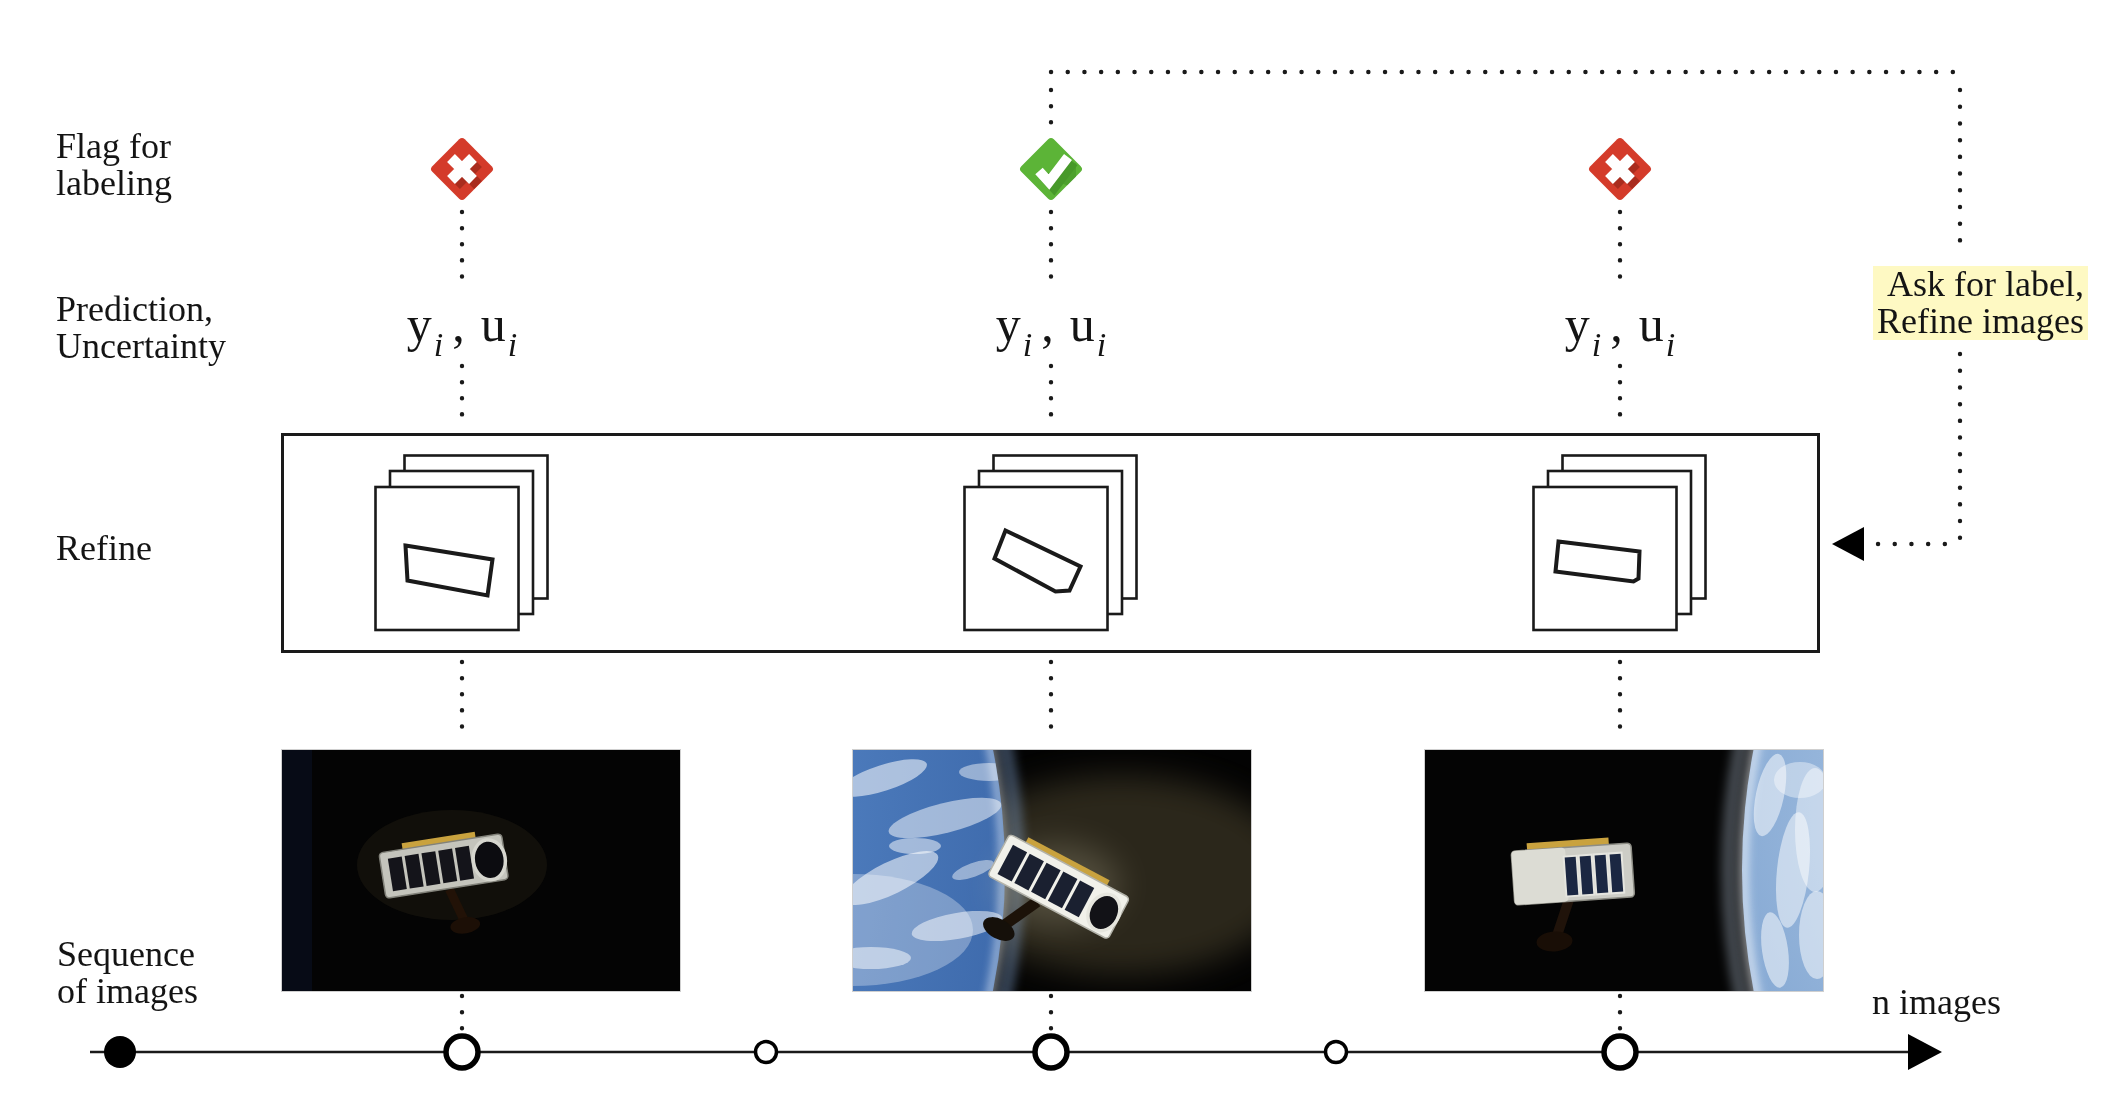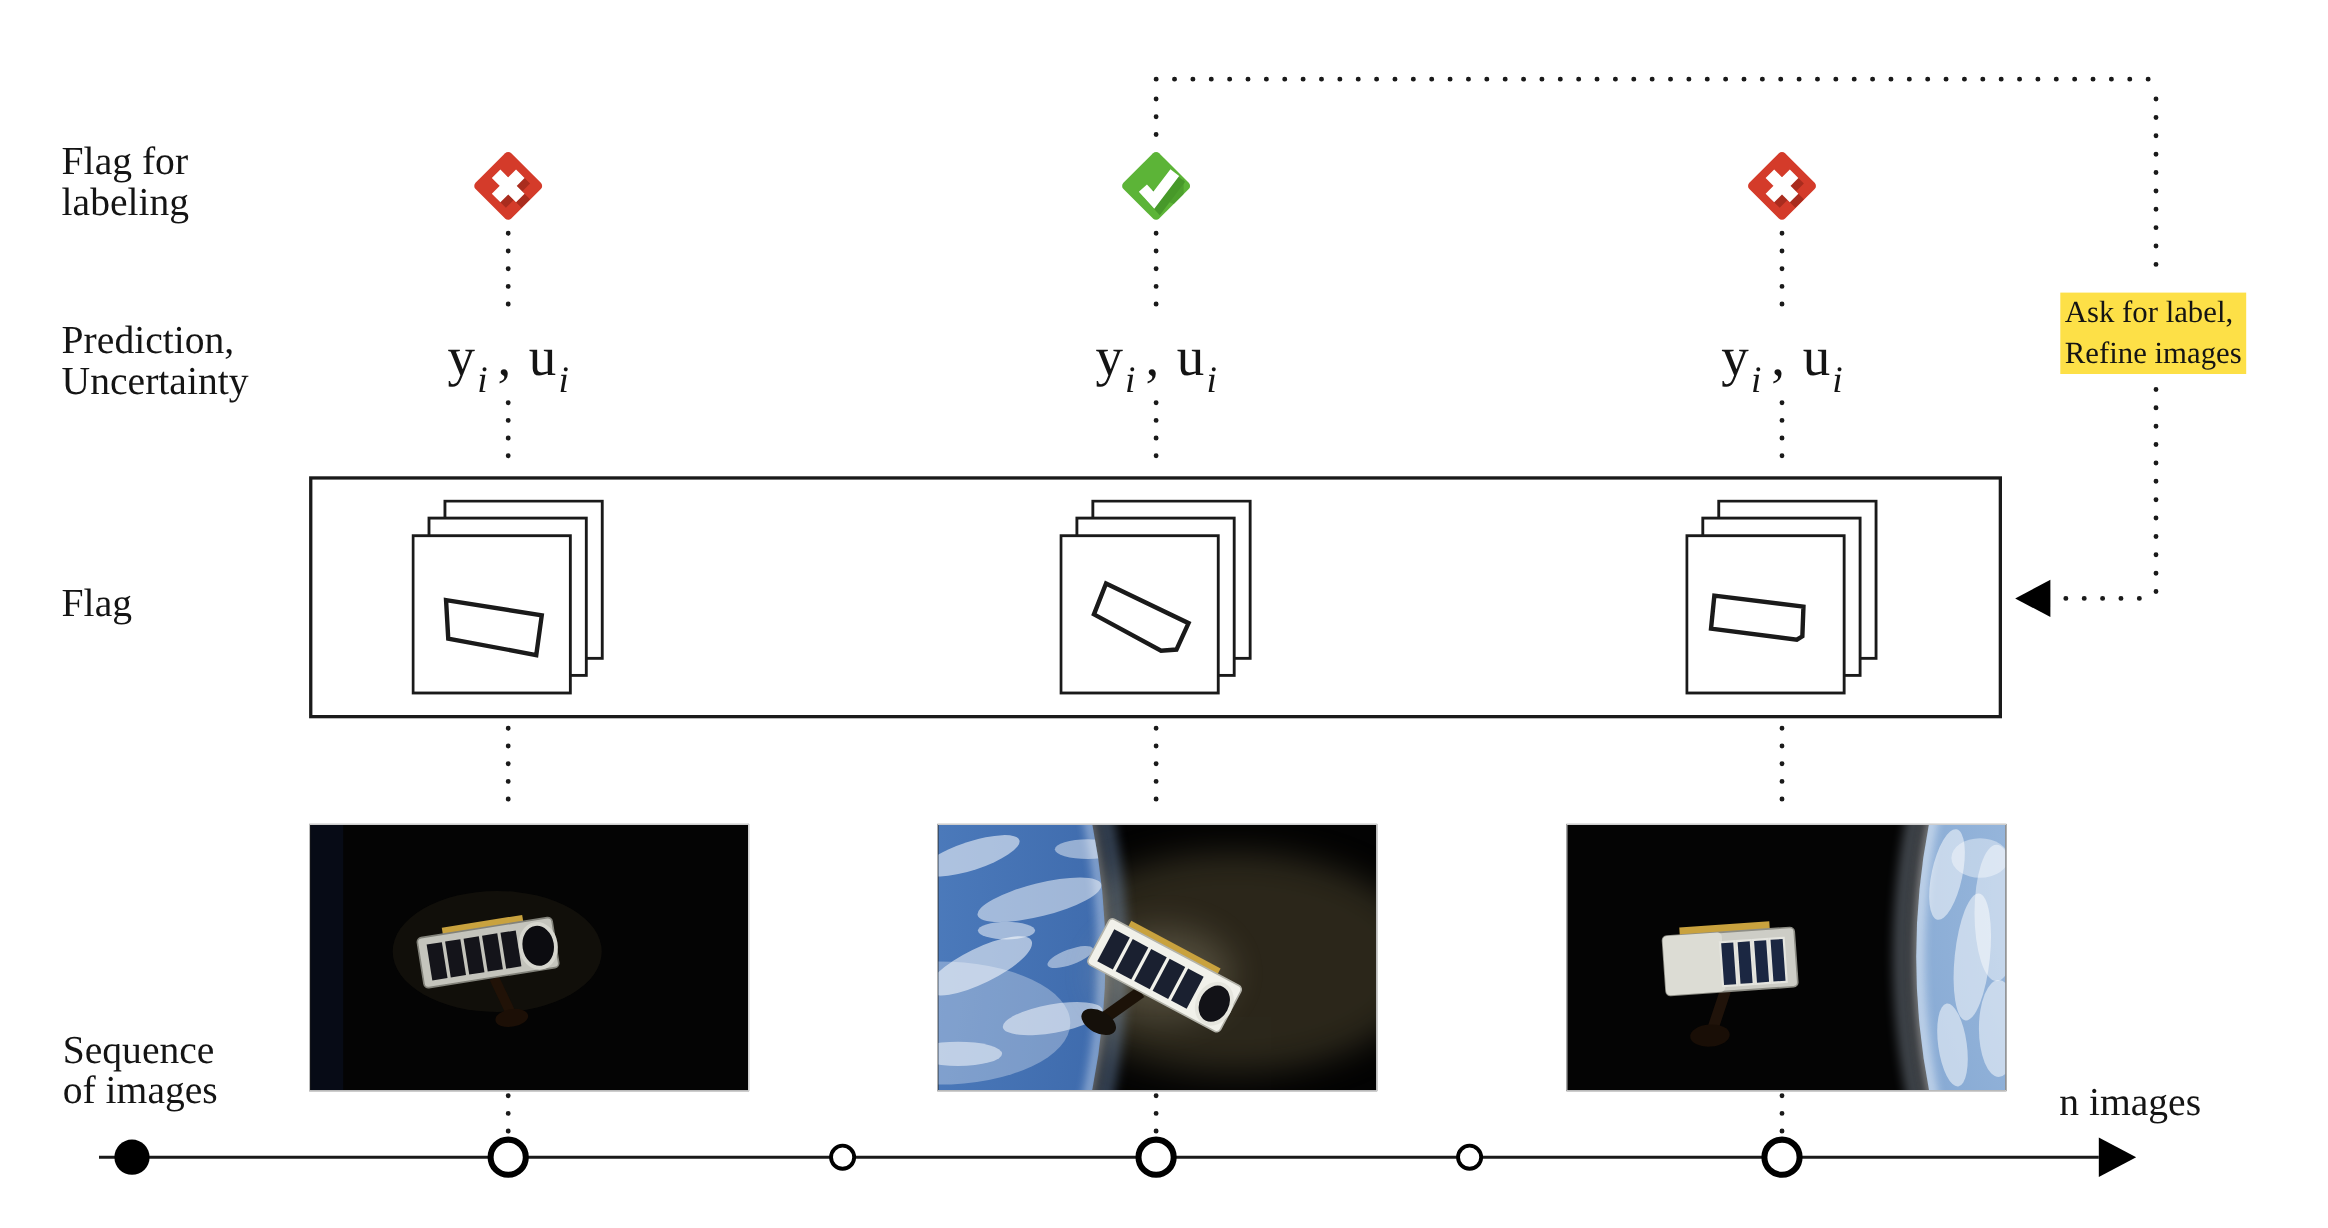--- a/index.html
+++ b/index.html
@@ -13,21 +13,21 @@
     font-size:36px;line-height:37px;color:#141414;white-space:nowrap;
   }
   .pred-text{
     font-size:50px;line-height:56px;white-space:nowrap;transform:translateX(-50%);
   }
   .pred-text .sub{
     font-style:italic;font-size:34px;position:relative;top:15px;margin-left:2px;
   }
   .pred-text .comma{margin-left:9px;margin-right:16px;}
   .feedback-label{
-    font-size:28px;line-height:37px;white-space:nowrap;background:#fde047;padding:0 4px;
+    font-size:36px;line-height:37px;white-space:nowrap;background:#fef9c3;padding:0 4px;text-align:right;
   }
   .n-images{font-size:36px;white-space:nowrap;}
   .model-box{
     border:3px solid #1a1a1a;background:#ffffff;box-sizing:border-box;
   }
   .sat-img{
     width:398px;height:241px;border:1px solid #cfcfcf;box-sizing:content-box;overflow:hidden;background:#000;
   }
 </style>
 </head>
@@ -49,21 +49,21 @@
   </svg>
 
   <div class="abs row-label" style="left:56px;top:128px;">
     <div>Flag for</div>
     <div>labeling</div>
   </div>
   <div class="abs row-label" style="left:56px;top:291px;">
     <div>Prediction,</div>
     <div>Uncertainty</div>
   </div>
-  <div class="abs row-label" style="left:56px;top:530px;">Flag</div>
+  <div class="abs row-label" style="left:56px;top:530px;">Refine</div>
   <div class="abs row-label" style="left:57px;top:936px;">
     <div>Sequence</div>
     <div>of images</div>
   </div>
 
   <svg class="abs" style="left:427px;top:133px;" width="74" height="78" viewBox="0 0 74 78">
     <defs>
         <clipPath id="dclip1">
           <rect x="12" y="13" width="46" height="46" rx="4" transform="rotate(45 35 36)"></rect>
         </clipPath>

